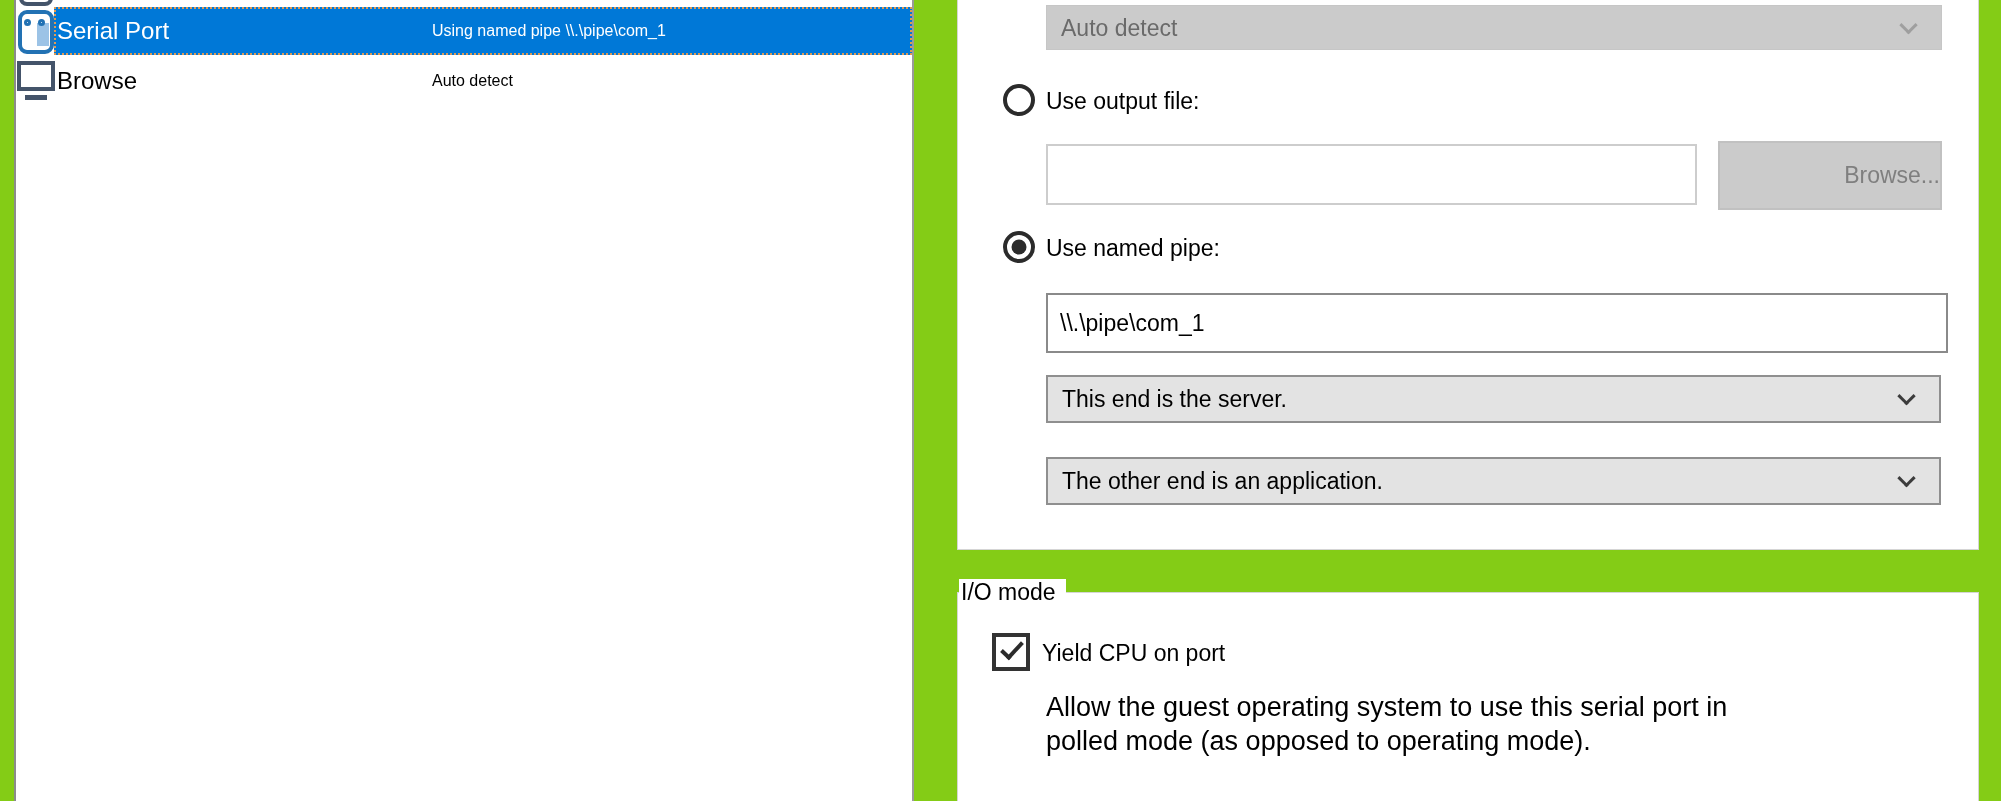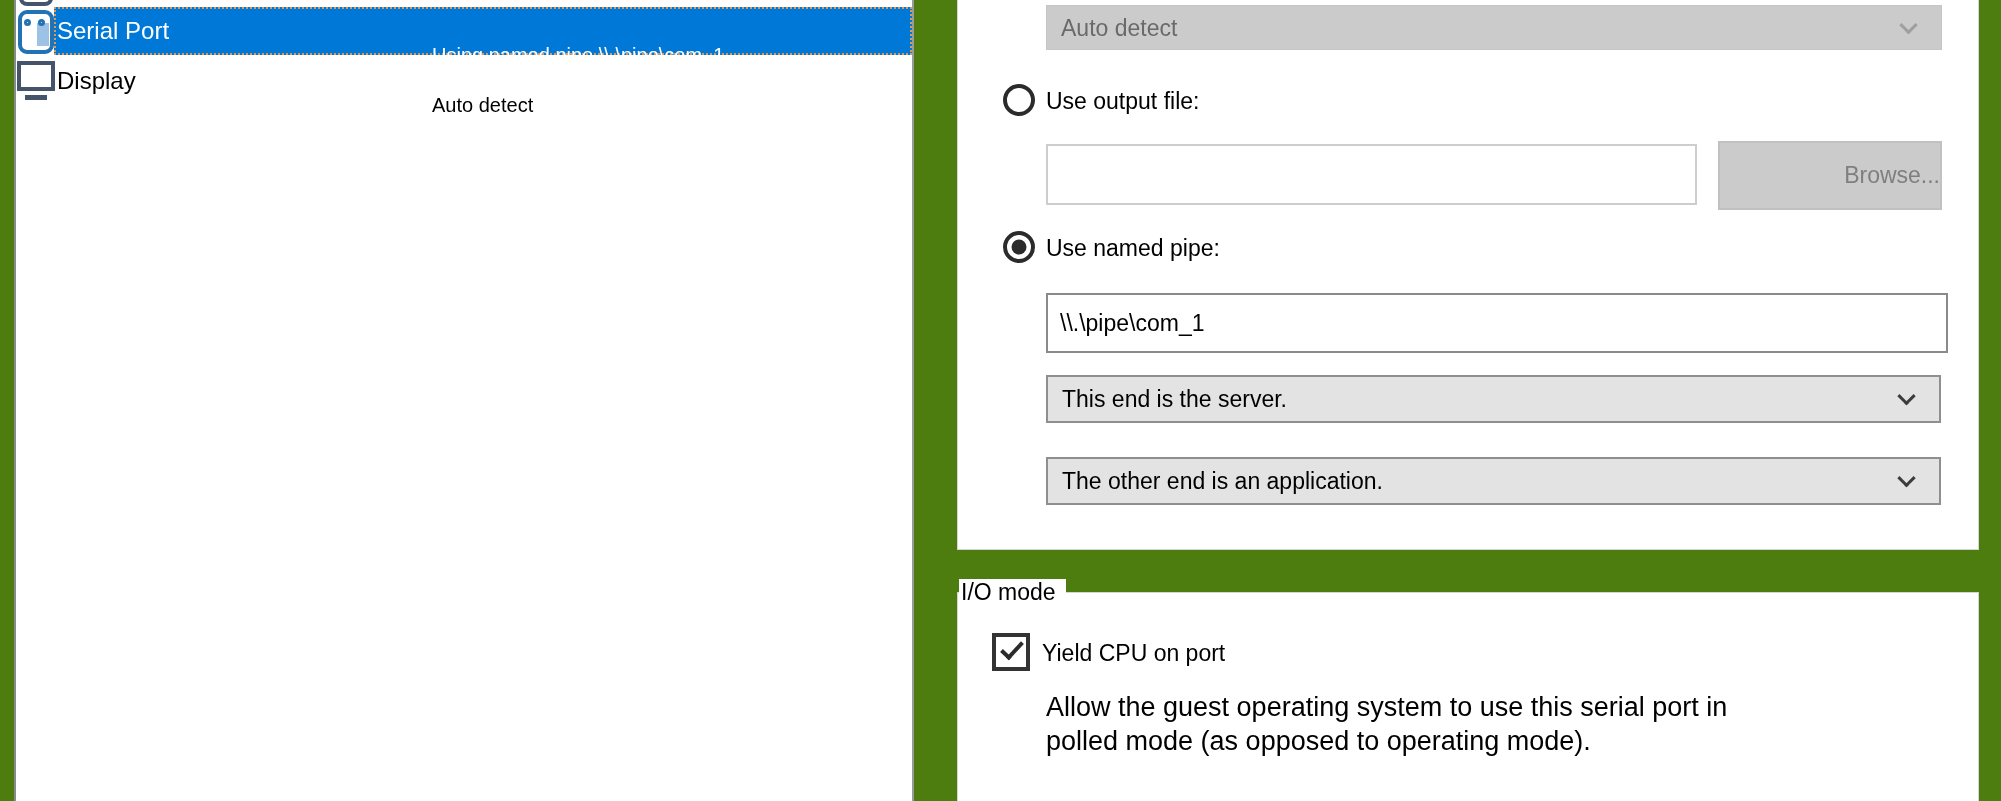--- a/index.html
+++ b/index.html
@@ -1,29 +1,29 @@
 <!DOCTYPE html>
 <html><head>
 <meta charset="utf-8">
 <style>
   * { margin:0; padding:0; box-sizing:border-box; }
   html,body { width:2001px; height:801px; background:#ffffff; overflow:hidden;
               font-family:"Liberation Sans","DejaVu Sans",sans-serif; color:#000; }
-  #screen { position:relative; width:2001px; height:801px; background:#4d7c0f; overflow:hidden; }
+  #screen { position:relative; width:2001px; height:801px; background:#84cc16; overflow:hidden; }
 
   
   .device-list { position:absolute; left:14px; top:0; width:900px; height:801px;
                  border-left:2px solid #8b8b8b; border-right:2px solid #9a9a9a; background:#fff; }
   .cutoff-icon { position:absolute; left:3px; top:-20px; width:34px; height:26px;
                  border:4px solid #44546a; border-radius:8px; background:#fff; }
   .dev-row { position:absolute; left:0; width:100%; height:48px; }
   .dev-row .row-sel { position:absolute; left:38px; right:0px; top:0; bottom:0; }
   .dev-row.selected .row-sel { background:#0078d7; outline:2px dotted #dd9a55; outline-offset:-2px; }
   .dev-name { position:absolute; left:41px; top:50%; transform:translateY(-50%); font-size:24px; }
-  .dev-summary { position:absolute; left:416px; top:50%; transform:translateY(-50%); font-size:20px;margin-top:24px; }
+  .dev-summary { position:absolute; left:416px; top:50%; transform:translateY(-50%); font-size:16px; }
   .dev-row.selected .dev-name, .dev-row.selected .dev-summary { color:#fff; }
 
   
   .serial-icon { position:absolute; left:2px; top:3px; width:36px; height:44px;
                  border:4px solid #2272b4; border-radius:9px; background:#fff; overflow:hidden; }
   .serial-icon .bar { position:absolute; left:15px; top:9px; width:12px; height:23px; background:#9cc3e6; }
   .serial-icon .c1, .serial-icon .c2 { position:absolute; top:5px; width:7px; height:7px;
                  border:3px solid #2272b4; border-radius:50%; background:#fff; }
   .serial-icon .c1 { left:2px; } .serial-icon .c2 { left:16px; }
 
@@ -92,21 +92,21 @@
       </div>
       <div class="dev-name">Serial Port</div>
       <div class="dev-summary">Using named pipe \\.\pipe\com_1</div>
     </div>
 
     <div class="dev-row" style="top:57px;">
       <div class="display-icon">
         <div class="tube"></div>
           <div class="base"></div>
       </div>
-      <div class="dev-name">Display</div>
+      <div class="dev-name">Browse</div>
       <div class="dev-summary">Auto detect</div>
     </div>
   </div>
 
   <div class="groupbox" id="group-connection"></div>
 
   <div class="combo combo-disabled" style="left:1046px; top:5px; width:896px; height:45px;">
     <span class="combo-text">Auto detect</span>
     <span class="chev dim"></span>
   </div>

